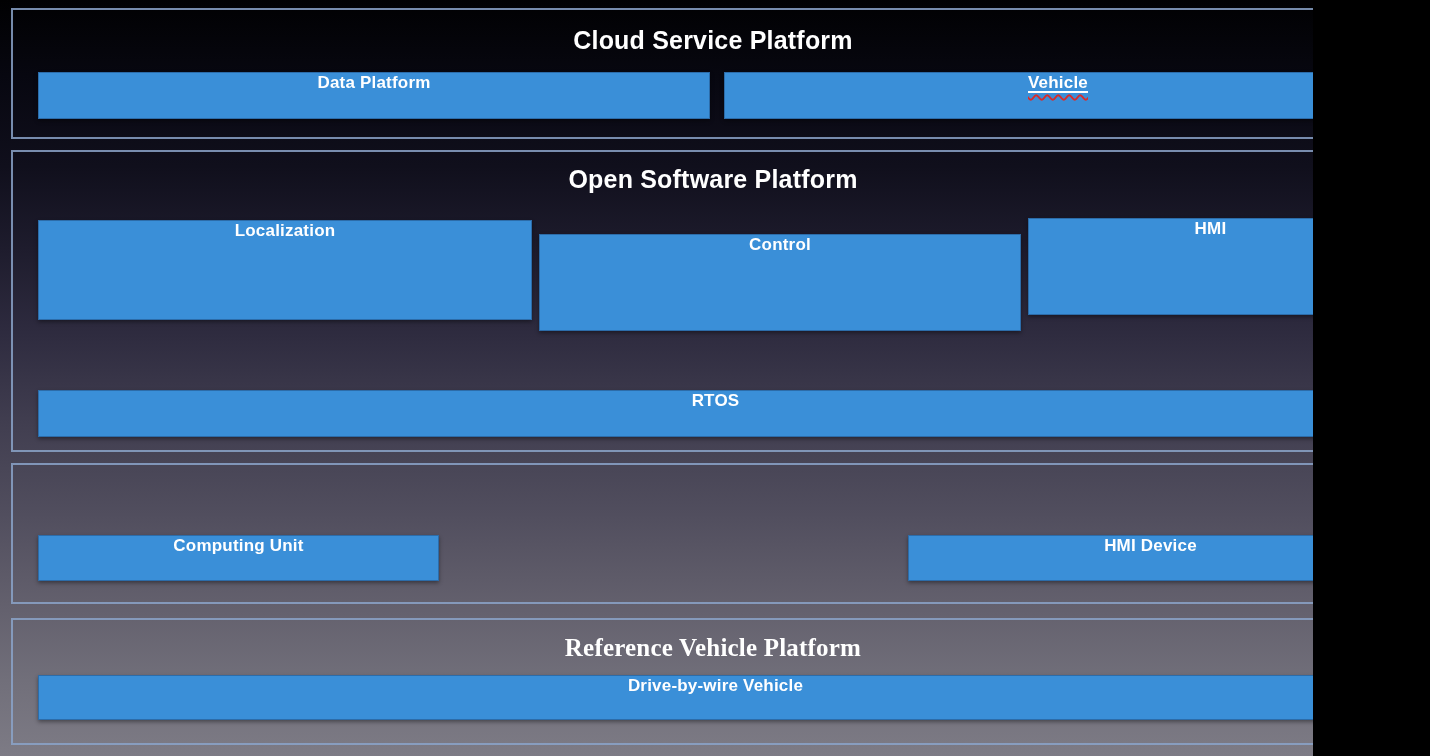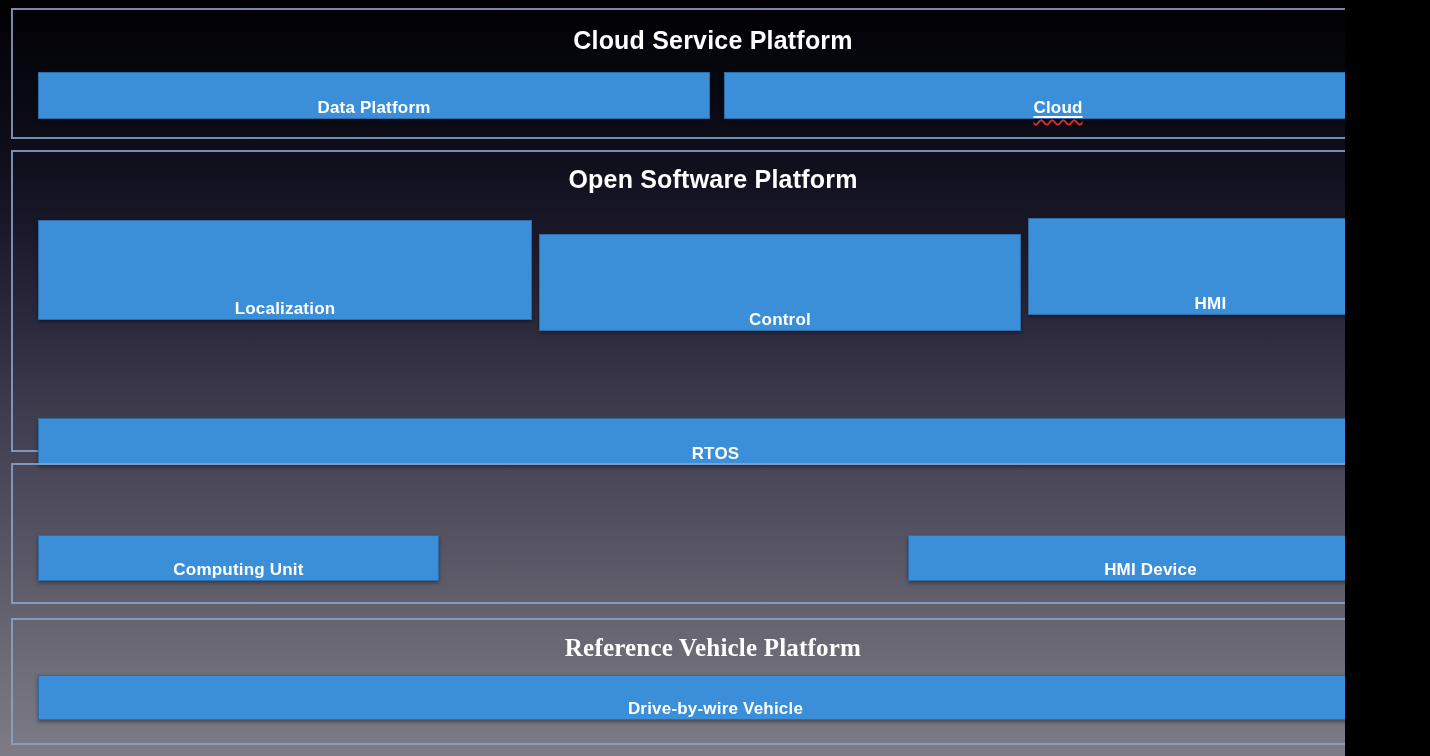--- a/index.html
+++ b/index.html
@@ -16,21 +16,20 @@
       #010102 0%,
       #070710 10%,
       #100f1c 22%,
       #1e1c2d 33%,
       #2e2b3f 44%,
       #413e50 56%,
       #514e5e 68%,
       #63606d 80%,
       #716f7a 90%,
       #7d7b85 100%);
-    padding-left: 32px;
   }
   .section {
     position: absolute;
     border: 2px solid rgba(139, 163, 201, 0.85);
     box-sizing: border-box;
   }
   .section-title {
     position: absolute;
     left: 0;
     width: 100%;
@@ -41,21 +40,21 @@
     letter-spacing: 0.2px;
     margin: 0;
   }
   .box {
     position: absolute;
     background: #3a8fd8;
     border: 1px solid rgba(28, 66, 114, 0.45);
     box-sizing: border-box;
     box-shadow: 0 2px 4px rgba(0, 0, 0, 0.4);
     display: flex;
-    align-items: flex-end;
+    align-items: flex-start;
     justify-content: center;
     color: #ffffff;
     font-size: 17px;
     font-weight: bold;
     letter-spacing: 0.2px;
   }
   
   #sec-cloud    { left: 11px; top: 8px;   width: 1404px; height: 131px; }
   #sec-software { left: 11px; top: 150px; width: 1404px; height: 302px; }
   #sec-hardware { left: 11px; top: 463px; width: 1404px; height: 141px; }
@@ -68,21 +67,21 @@
 
   
   .box-data-platform { left: 25px;  top: 62px; width: 672px; height: 47px; }
   .box-dueros        { left: 711px; top: 62px; width: 668px; height: 47px; }
 
   
   .box-localization { left: 25px;   top: 68px;  width: 494px;  height: 100px; }
   .box-control      { left: 526px;  top: 70px;  width: 482px;  height: 97px; margin-top: 12px; }
   .box-hmi          { left: 1015px; top: 66px;  width: 365px;  height: 97px; }
   .box-runtime      { left: 25px;   top: 182px; width: 1355px; height: 47px; }
-  .box-rtos         { left: 25px;   top: 238px; width: 1355px; height: 47px; margin-top: 28px; }
+  .box-rtos         { left: 25px;   top: 238px; width: 1355px; height: 47px; }
 
   
   .box-computing-unit { left: 25px;  top: 70px; width: 401px; height: 46px; }
   .box-gps-imu        { left: 441px; top: 70px; width: 442px; height: 46px; }
   .box-hmi-device     { left: 895px; top: 70px; width: 485px; height: 46px; }
 
   
   .box-drive-by-wire { left: 25px; top: 55px; width: 1355px; height: 45px; }
 
   
@@ -101,21 +100,21 @@
 <body>
 
 <div class="slide">
 
   <div class="section" id="sec-cloud">
     <h2 class="section-title">Cloud Service Platform</h2>
     <div class="box box-data-platform">
       <span>Data Platform</span>
     </div>
     <div class="box box-dueros">
-      <span class="squiggle"><span class="white-underline">Cloud</span></span>
+      <span class="squiggle"><span class="white-underline">Vehicle</span></span>
     </div>
   </div>
 
   <div class="section" id="sec-software">
     <h2 class="section-title">Open Software Platform</h2>
     <div class="box box-localization">
       <span>Localization</span>
     </div>
     <div class="box box-control">
       <span>Control</span>

